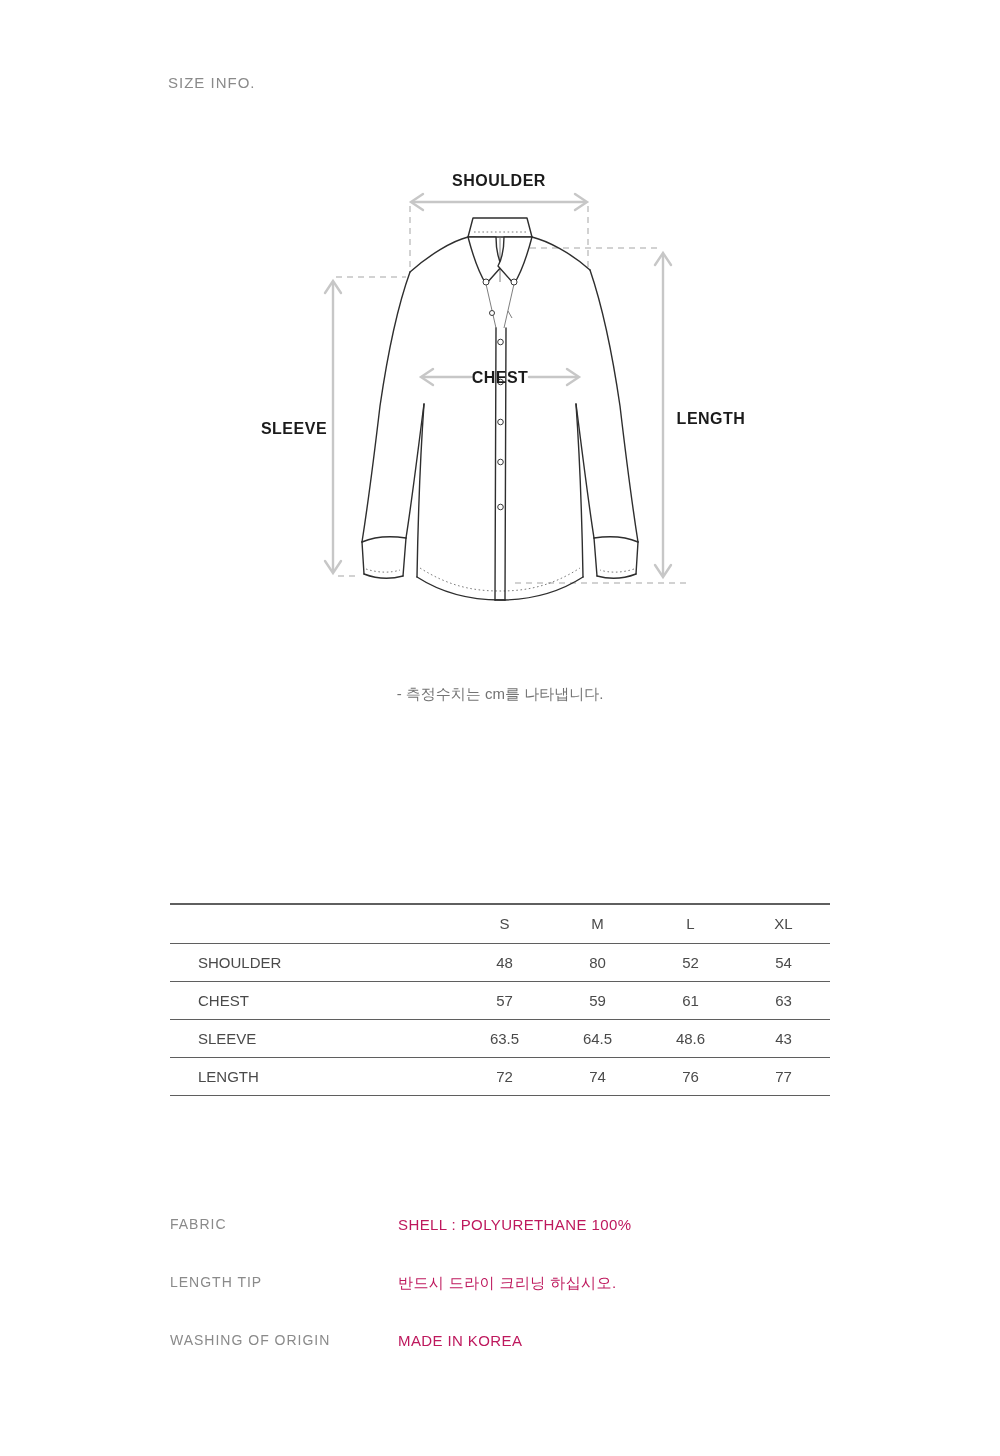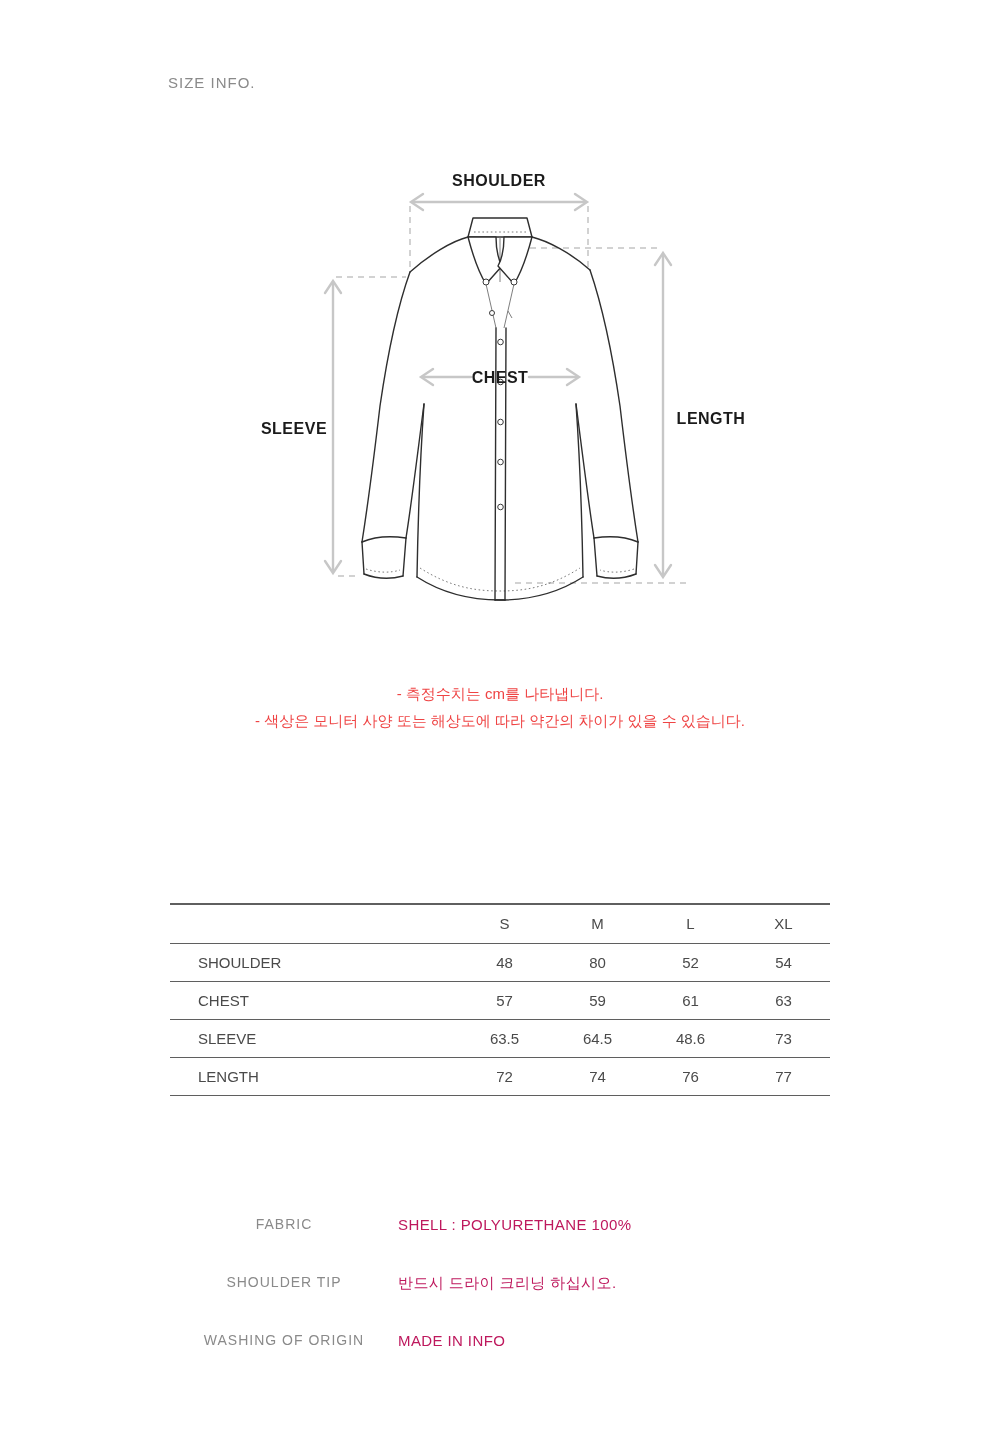--- a/index.html
+++ b/index.html
@@ -29,21 +29,21 @@
     height: 450px;
   }
   .notes {
     position: absolute;
     left: 0;
     top: 680px;
     width: 1000px;
     text-align: center;
     font-size: 15px;
     line-height: 27px;
-    color: #ef4444;
+    color: #737373;
   }
   table.size-table {
     position: absolute;
     left: 170px;
     top: 903px;
     width: 660px;
     border-collapse: collapse;
     table-layout: fixed;
     font-size: 15px;
     color: #4a4a4a;
@@ -72,21 +72,20 @@
     width: 700px;
     height: 20px;
   }
   .info-label {
     display: inline-block;
     width: 228px;
     font-size: 14px;
     letter-spacing: 1px;
     color: #8a8a8a;
     vertical-align: top;
-    text-align: center;
   }
   .info-value {
     display: inline-block;
     font-size: 15px;
     letter-spacing: 0.4px;
     color: #be185d;
     vertical-align: top;
   }
   .row-fabric  { top: 1216px; }
   .row-washing { top: 1274px; }
@@ -206,21 +205,20 @@
         <path class="measure-line" d="M423,85 L423,405"></path>
         <path class="measure-head" d="M415,95 L423,83 L431,95"></path>
         <path class="measure-head" d="M415,395 L423,407 L431,395"></path>
       </g>
       <text class="measure-label" x="471" y="254" text-anchor="middle">LENGTH</text>
     </svg>
   </div>
 
   <div class="notes">
     <div>- 측정수치는 cm를 나타냅니다.</div>
-    <div>- 색상은 모니터 사양 또는 해상도에 따라 약간의 차이가 있을 수 있습니다.</div>
   </div>
 
   <table class="size-table">
     <colgroup>
       <col class="c-label">
         <col class="c-val">
         <col class="c-val">
         <col class="c-val">
         <col class="c-val">
     </colgroup>
@@ -246,35 +244,35 @@
         <td>57</td>
         <td>59</td>
         <td>61</td>
         <td>63</td>
       </tr>
       <tr>
         <th class="rowlabel">SLEEVE</th>
         <td>63.5</td>
         <td>64.5</td>
         <td>48.6</td>
-        <td>73</td>
+        <td>43</td>
       </tr>
       <tr>
         <th class="rowlabel">LENGTH</th>
         <td>72</td>
         <td>74</td>
         <td>76</td>
         <td>77</td>
       </tr>
     </tbody>
   </table>
 
   <div class="info-row row-fabric">
     <span class="info-label">FABRIC</span><span class="info-value">SHELL : POLYURETHANE 100%</span>
   </div>
   <div class="info-row row-washing">
-    <span class="info-label">SHOULDER TIP</span><span class="info-value">반드시 드라이 크리닝 하십시오.</span>
+    <span class="info-label">LENGTH TIP</span><span class="info-value">반드시 드라이 크리닝 하십시오.</span>
   </div>
   <div class="info-row row-origin">
-    <span class="info-label">WASHING OF ORIGIN</span><span class="info-value">MADE IN INFO</span>
+    <span class="info-label">WASHING OF ORIGIN</span><span class="info-value">MADE IN KOREA</span>
   </div>
 
 </div>
 
 </body></html>

